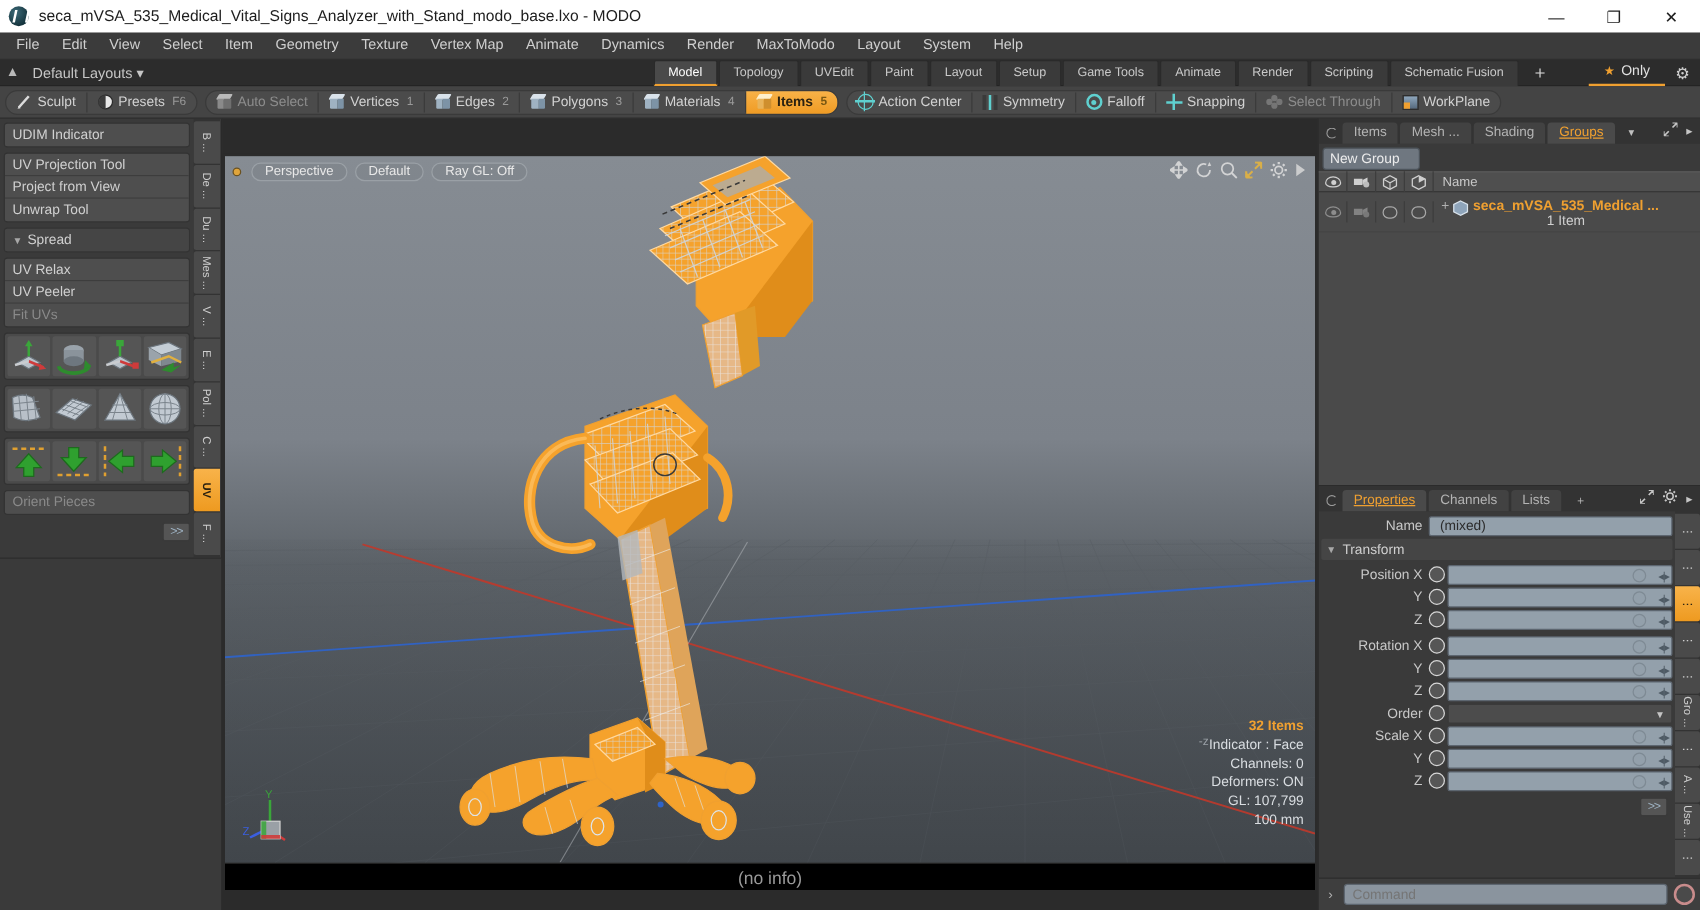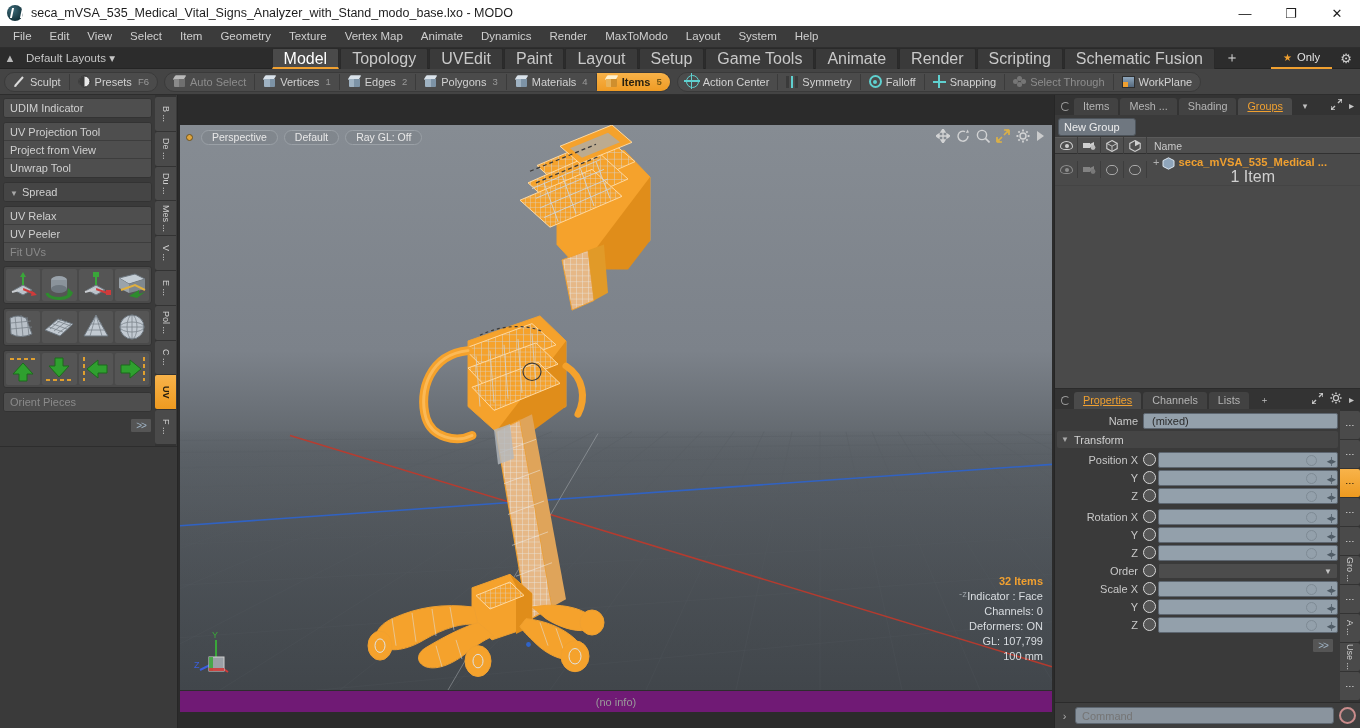--- a/index.html
+++ b/index.html
@@ -40,21 +40,21 @@
 
   
   .layoutbar {
     height:21px; background:#2c2c2c; display:flex; align-items:center; flex:0 0 21px;
     border-bottom:1px solid #242424;
   }
   .tree-ico { width:20px; text-align:center; color:#b9b9b9; font-size:11px; }
   .lay-drop { padding:0 7px 0 6px; color:#c6c6c6; font-size:11.5px; white-space:nowrap; }
   .layout-tabs { display:flex; margin-left:auto; margin-right:0; height:21px; }
   .ltab {
-    padding:0 11px; line-height:19px; font-size:16px; color:#c9c9c9; white-space:nowrap;
+    padding:0 11px; line-height:19px; font-size:10px; color:#c9c9c9; white-space:nowrap;
     background:#3a3a3a; border:1px solid #2a2a2a; border-bottom:none; margin-right:1px;
     border-radius:2px 2px 0 0;
   }
   .ltab.active { background:#4a4a4a; color:#ffffff; border-bottom:2px solid #f0a030; }
   .ltab.plus { background:transparent; border:none; font-size:14px; padding:0 9px; color:#d8d8d8; }
   .only-box { display:flex; align-items:center; gap:5px; padding:0 12px; line-height:19px;
               border-bottom:2px solid #f0a030; color:#e2e2e2; font-size:11.2px; margin-left:22px;}
   .star { color:#f0a030; font-size:10px; }
   .gear-tl { width:28px; text-align:center; color:#cfcfcf; font-size:13px; }
 
@@ -128,21 +128,21 @@
   .vp-top { position:absolute; left:0; right:0; top:0; height:24px; display:flex; align-items:center; padding-left:6px; z-index:5;}
   .vdot { width:7px; height:7px; border-radius:50%; background:#e0a53c; border:1px solid #6b5220; margin-right:8px;}
   .vbtn { height:15px; line-height:13px; padding:0 10px; font-size:10.5px; color:#e8e8e8;
           border:1px solid #9aa0a6; border-radius:8px; margin-right:6px; background:rgba(120,126,133,.35); white-space:nowrap;}
   .vp-icons { position:absolute; right:6px; top:4px; display:flex; gap:6px; align-items:center; z-index:5; color:#dcdcdc; font-size:12px;}
   .vp-icons span { opacity:.85; }
   .vp-stats { position:absolute; right:9px; bottom:26px; text-align:right; font-size:11px; color:#d9dde1; line-height:15px; z-index:4;}
   .vp-stats .it { color:#f0a030;font-weight:bold; }
   .vp-zlab { position:absolute; right:85px; bottom:91px; color:#9aa0a6; font-size:9.5px; z-index:4;}
   .vp-axis { position:absolute; left:14px; bottom:12px; width:46px; height:50px; z-index:4;}
-  .statusbar { height:22px; flex:0 0 22px; background:#701a75; color:#9a9a9a; font-size:11px;
+  .statusbar { height:22px; flex:0 0 22px; background:#000000; color:#9a9a9a; font-size:14px;
                display:flex; align-items:center; justify-content:center; border-top:1px solid #2d2d2d; }
 
   
   .rightpanel { width:306px; flex:0 0 306px; display:flex; flex-direction:column; background:#3a3a3a; border-left:1px solid #262626;}
   .rp-top { height:293px; flex:0 0 293px; display:flex; flex-direction:column; background:#3a3a3a;}
   .paneltabs { height:20px; flex:0 0 20px; display:flex; align-items:flex-end; background:#333333; padding-left:4px;}
   .pdot { width:9px; height:9px; margin:0 4px 4px 2px; border-radius:50%; border:1.5px solid #9a9a9a; border-right-color:transparent; flex:0 0 9px;}
   .ptab { padding:0 9px; line-height:17px; font-size:10.8px; color:#b4b4b4; background:#424242;
           border-radius:3px 3px 0 0; margin-right:2px; white-space:nowrap; }
   .ptab.active { background:#4a4a4a; color:#f0a030;text-decoration:underline; }
@@ -152,21 +152,21 @@
               border-radius:3px; font-size:11px; color:#ececec; line-height:16px; padding-left:5px; }
   .listhdr { height:17px; display:flex; align-items:center; background:#4f4f4f; border-top:1px solid #5a5a5a;
              border-bottom:1px solid #313131; font-size:10.5px; color:#c9c9c9;}
   .lcol { width:23px; flex:0 0 23px; display:flex; align-items:center; justify-content:center;
           border-right:1px solid #3d3d3d; height:17px; }
   .listbody { flex:1 1 auto; background:#4a4a4a; overflow:hidden; }
   .lrow { height:32px; display:flex; align-items:center; background:#4a4a4a; border-bottom:1px solid #444;}
   .lname { flex:1 1 auto; padding-left:6px; display:flex; align-items:flex-start; gap:3px; padding-top:2px;}
   .lname .plus { color:#b0b0b0; font-size:11px; line-height:13px; }
   .lname .txt { color:#f0a030; font-weight:bold; font-size:11.2px; white-space:nowrap; overflow:hidden; }
-  .lname .sub { color:#d0d0d0; font-weight:normal; font-size:16px; text-align:center; }
+  .lname .sub { color:#d0d0d0; font-weight:normal; font-size:11px; text-align:center; }
   .eye { width:13px;height:9px;border-radius:50% 50% 45% 45%/60% 60% 40% 40%; border:1.3px solid #d0d0d0; position:relative;}
   .eye:after{content:"";position:absolute;left:4px;top:1.6px;width:4px;height:4px;border-radius:50%;background:#d0d0d0;}
   .eye.dim{border-color:#8d8d8d;} .eye.dim:after{background:#8d8d8d;}
   .ocircle{ width:12px;height:10px;border:1.3px solid #a8a8a8;border-radius:5px;}
 
   .rp-bot { flex:1 1 auto; display:flex; flex-direction:column; background:#3a3a3a; border-top:1px solid #2b2b2b; min-height:0;}
   .props { flex:1 1 auto; display:flex; min-height:0; }
   .propmain { flex:1 1 auto; padding:3px 2px 0 2px; min-width:0;}
   .prow { display:flex; align-items:center; height:17px; margin-bottom:1px; }
   .plabel { width:86px; flex:0 0 86px; text-align:right; padding-right:5px; font-size:11px; color:#c8c8c8; white-space:nowrap;}

